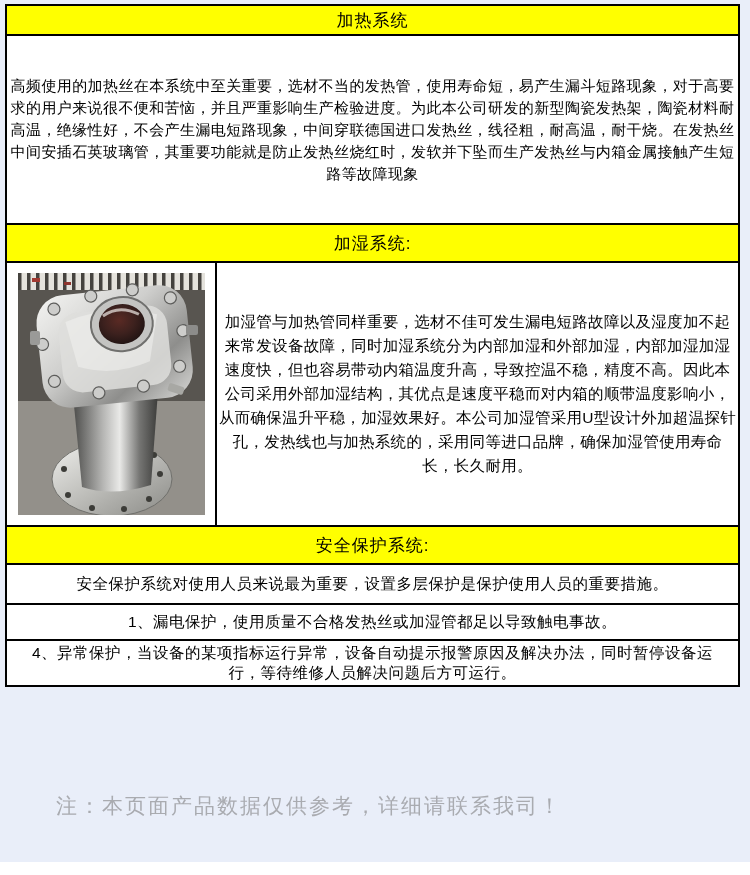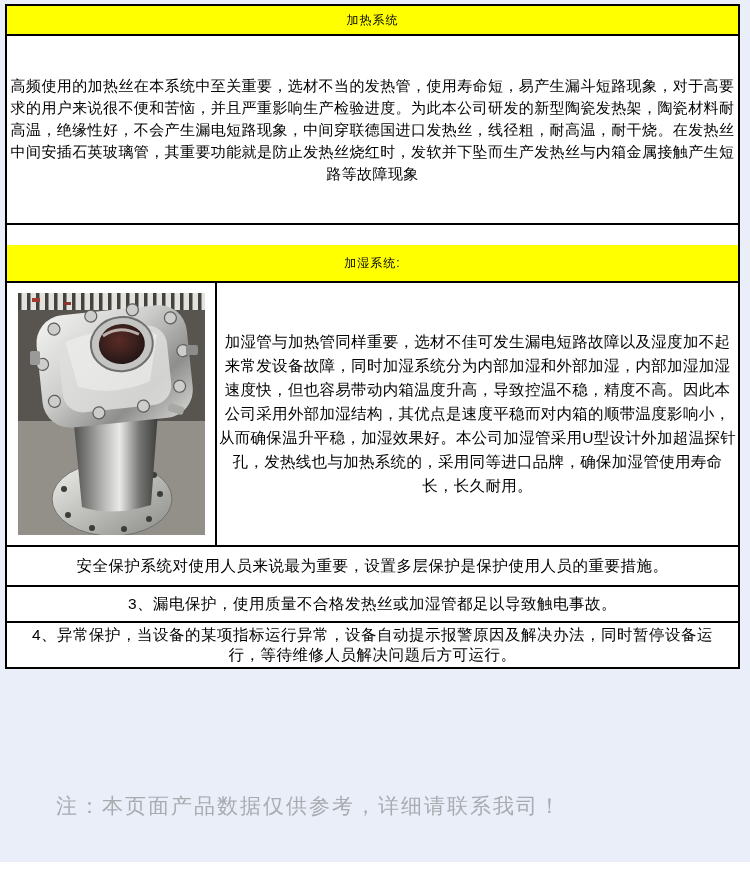--- a/index.html
+++ b/index.html
@@ -19,24 +19,24 @@
     position: absolute; left: 5px; top: 4px;
     width: 731px;
     border: 2px solid #000;
     background: #ffffff;
     color: #000;
   }
   .sec-bar {
     background: #ffff00;
     border-bottom: 2px solid #000;
     display: flex; align-items: center; justify-content: center;
-    font-size: 12px; letter-spacing: 1px;
+    font-size: 17px; letter-spacing: 1px;
   }
   .bar-1 { height: 28px; }
-  .bar-2 { height: 36px; margin-top: 20px; }
+  .bar-2 { height: 36px; }
   .bar-3 { height: 36px; }
   .body-text {
     border-bottom: 2px solid #000;
     display: flex; align-items: center; justify-content: center;
   }
   .heating-body { height: 187px; }
   .heating-body p {
     margin: 0; padding: 0 2px;
     font-size: 15px; line-height: 22px; letter-spacing: 0.4px;
     text-align: center;
@@ -176,25 +176,28 @@
           <rect x="12" y="58" width="10" height="14" rx="2" fill="#9a9a98"></rect>
           <rect x="168" y="52" width="12" height="10" rx="2" fill="#8c8c8a"></rect>
           <rect x="150" y="112" width="16" height="8" rx="2" transform="rotate(18 158 116)" fill="#a8a8a4"></rect>
         </svg>
       </div>
       <div class="humid-text-cell">
         <p>加湿管与加热管同样重要，选材不佳可发生漏电短路故障以及湿度加不起来常发设备故障，同时加湿系统分为内部加湿和外部加湿，内部加湿加湿速度快，但也容易带动内箱温度升高，导致控温不稳，精度不高。因此本公司采用外部加湿结构，其优点是速度平稳而对内箱的顺带温度影响小，从而确保温升平稳，加湿效果好。本公司加湿管采用U型设计外加超温探针孔，发热线也与加热系统的，采用同等进口品牌，确保加湿管使用寿命长，长久耐用。</p>
       </div>
     </div>
 
+    <div class="sec-bar bar-3">
+      <span>安全保护系统:</span>
+    </div>
     <div class="safety-row safety-intro">
       <span>安全保护系统对使用人员来说最为重要，设置多层保护是保护使用人员的重要措施。</span>
     </div>
     <div class="safety-row">
-      <span>3、漏电保护，使用质量不合格发热丝或加湿管都足以导致触电事故。</span>
+      <span>1、漏电保护，使用质量不合格发热丝或加湿管都足以导致触电事故。</span>
     </div>
     <div class="safety-row safety-item-3">
       <span>4、异常保护，当设备的某项指标运行异常，设备自动提示报警原因及解决办法，同时暂停设备运行，等待维修人员解决问题后方可运行。</span>
     </div>
 
   </div>
 
   <div class="footer-note">注：本页面产品数据仅供参考，详细请联系我司！</div>
 </div>
 

